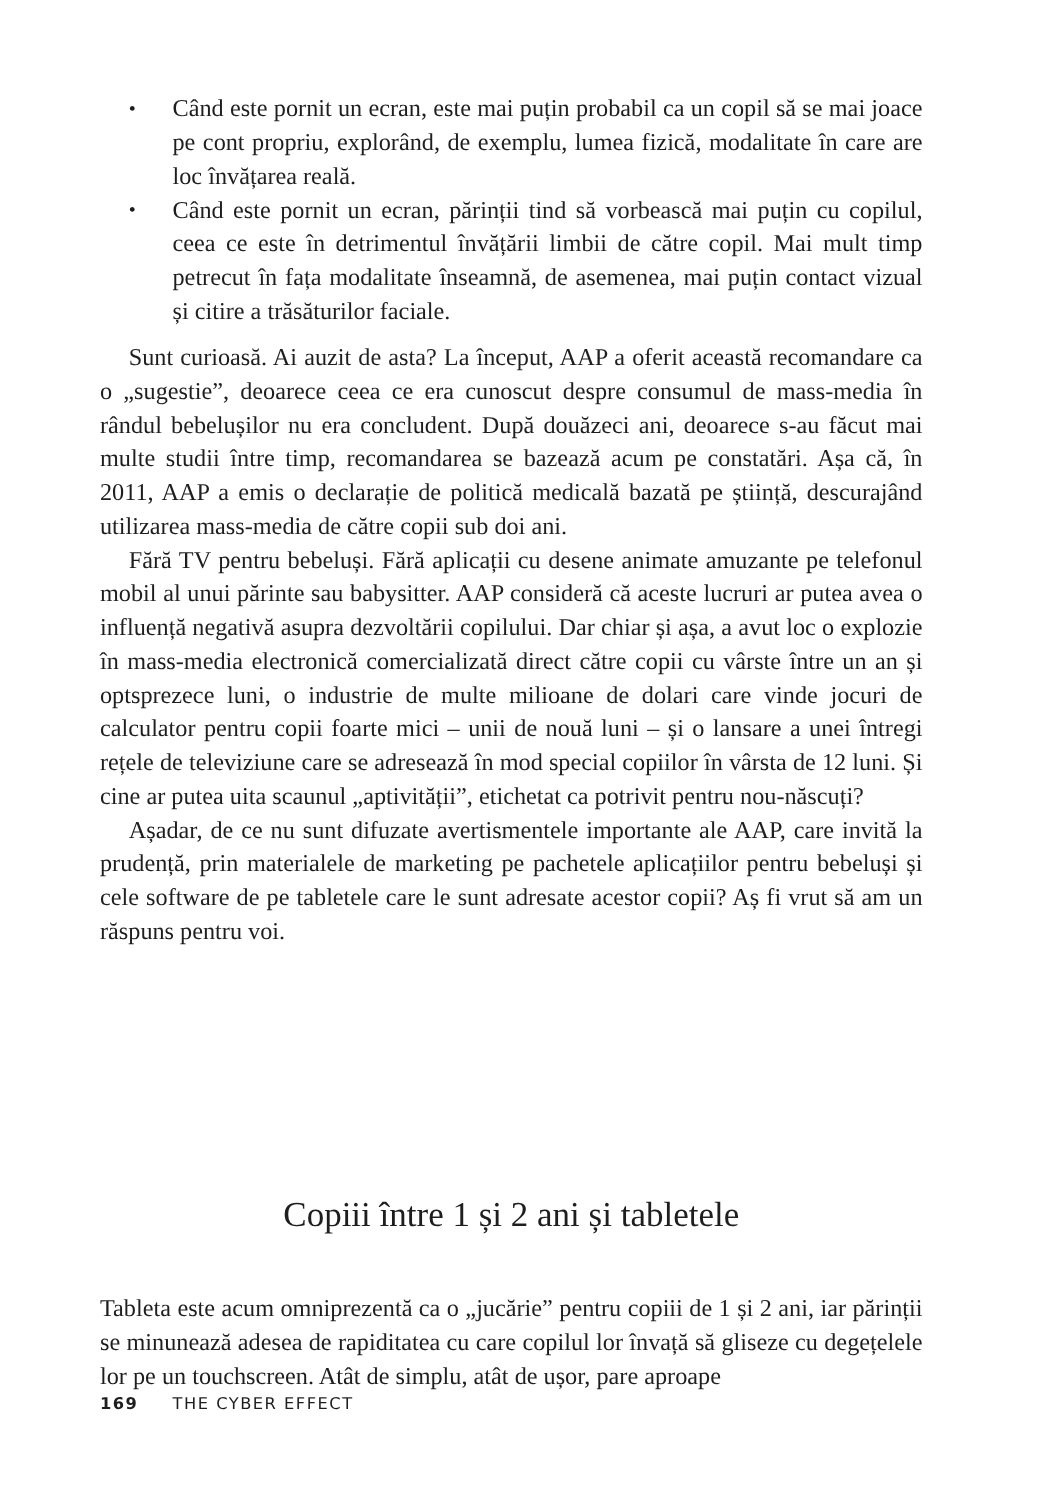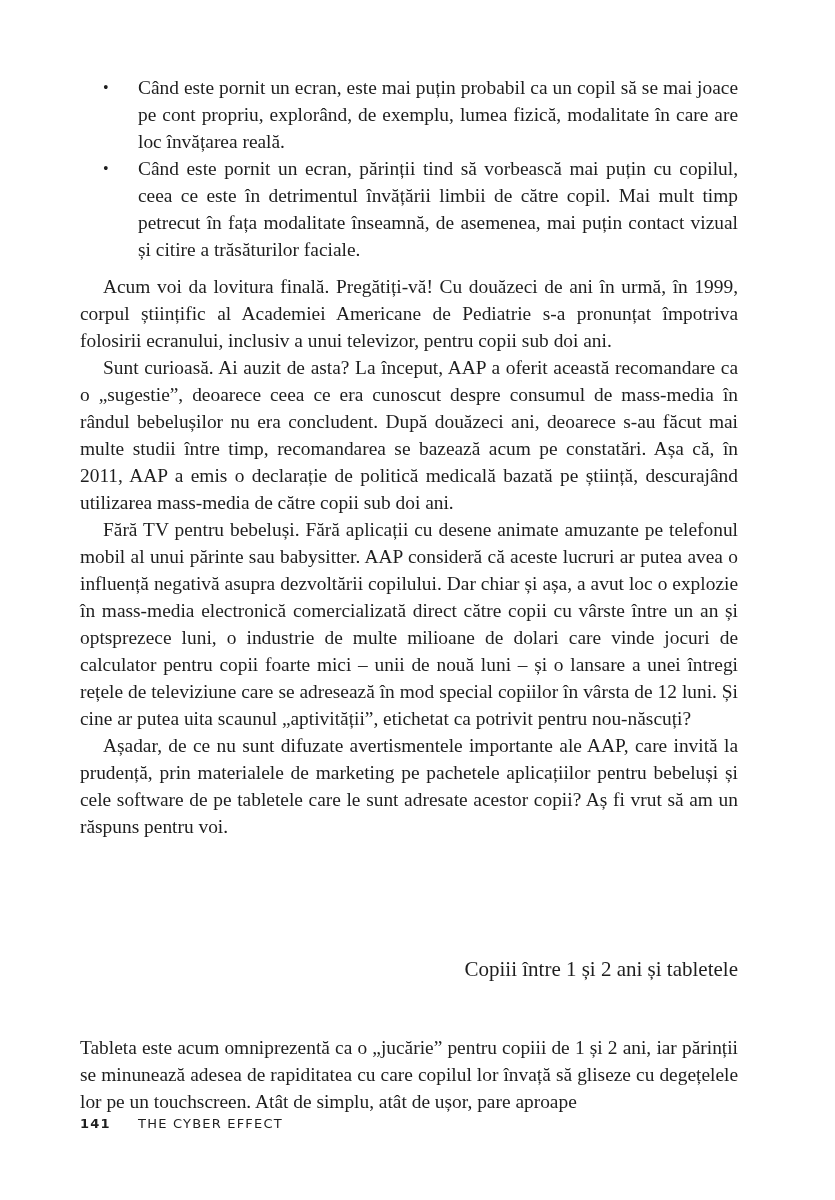--- a/index.html
+++ b/index.html
@@ -4,21 +4,21 @@
   <style>
     html, body { margin: 0; padding: 0; background: #ffffff; }
     body { width: 835px; height: 1200px; position: relative; overflow: hidden; color: #1e1e1e; }
     .page { position: absolute; left: 0; top: 0; width: 835px; height: 1200px; }
     .text { font-family: "Liberation Serif", "DejaVu Serif", serif; font-size: 19.4px; line-height: 27px; }
     .bullets { position: absolute; left: 98px; top: 74px; width: 640px; margin: 0; padding: 0; list-style: none; }
     .bullets li { position: relative; padding-left: 40px; text-align: justify; }
     .bullets li .dot { position: absolute; left: 5px; top: 0; font-size: 16px; }
     .body-block { position: absolute; left: 80px; top: 273px; width: 658px; }
     .para { margin: 0; text-indent: 23px; text-align: justify; }
-    .heading { position: absolute; left: 80px; top: 957px; width: 658px; text-align: right; font-family: "Liberation Serif", "DejaVu Serif", serif; font-size: 21px; }
+    .heading { position: absolute; left: 80px; top: 957px; width: 658px; text-align: center; font-family: "Liberation Serif", "DejaVu Serif", serif; font-size: 28px; }
     .after-block { position: absolute; left: 80px; top: 1012px; width: 658px; }
     .after-block .para { text-indent: 0; margin-top: 22px; }
     .footer { position: absolute; left: 80px; top: 1116px; font-family: "DejaVu Sans", "Liberation Sans", sans-serif; font-size: 13px; letter-spacing: 1.2px; color: #1e1e1e; }
     .footer .num { font-weight: bold; margin-right: 22px; }
   </style>
 </head>
 <body>
 
 <div class="page">
 
@@ -27,30 +27,29 @@
       <span class="dot">•</span>
       <span>Când este pornit un ecran, este mai puțin probabil ca un copil să se mai joace pe cont propriu, explorând, de exemplu, lumea fizică, modalitate în care are loc învățarea reală.</span>
     </li>
     <li>
       <span class="dot">•</span>
       <span>Când este pornit un ecran, părinții tind să vorbească mai puțin cu copilul, ceea ce este în detrimentul învățării limbii de către copil. Mai mult timp petrecut în fața modalitate înseamnă, de asemenea, mai puțin contact vizual și citire a trăsăturilor faciale.</span>
     </li>
   </ul>
 
   <div class="body-block text">
-    <p class="para">Acum voi da lovitura finală. Pregătiți-vă! Cu douăzeci de ani în urmă, în 1999, corpul științific al Academiei Americane de Pediatrie s-a pronunțat împotriva folosirii ecranului, inclusiv a unui televizor, pentru copii sub doi ani.</p>
     <p class="para">Sunt curioasă. Ai auzit de asta? La început, AAP a oferit această recomandare ca o „sugestie”, deoarece ceea ce era cunoscut despre consumul de mass-media în rândul bebelușilor nu era concludent. După douăzeci ani, deoarece s-au făcut mai multe studii între timp, recomandarea se bazează acum pe constatări. Așa că, în 2011, AAP a emis o declarație de politică medicală bazată pe știință, descurajând utilizarea mass-media de către copii sub doi ani.</p>
     <p class="para">Fără TV pentru bebeluși. Fără aplicații cu desene animate amuzante pe telefonul mobil al unui părinte sau babysitter. AAP consideră că aceste lucruri ar putea avea o influență negativă asupra dezvoltării copilului. Dar chiar și așa, a avut loc o explozie în mass-media electronică comercializată direct către copii cu vârste între un an și optsprezece luni, o industrie de multe milioane de dolari care vinde jocuri de calculator pentru copii foarte mici – unii de nouă luni – și o lansare a unei întregi rețele de televiziune care se adresează în mod special copiilor în vârsta de 12 luni. Și cine ar putea uita scaunul „aptivității”, etichetat ca potrivit pentru nou-născuți?</p>
     <p class="para">Așadar, de ce nu sunt difuzate avertismentele importante ale AAP, care invită la prudență, prin materialele de marketing pe pachetele aplicațiilor pentru bebeluși și cele software de pe tabletele care le sunt adresate acestor copii? Aș fi vrut să am un răspuns pentru voi.</p>
   </div>
 
   <div class="heading">Copiii între 1 și 2 ani și tabletele</div>
 
   <div class="after-block text">
     <p class="para">Tableta este acum omniprezentă ca o „jucărie” pentru copiii de 1 și 2 ani, iar părinții se minunează adesea de rapiditatea cu care copilul lor învață să gliseze cu degețelele lor pe un touchscreen. Atât de simplu, atât de ușor, pare aproape</p>
   </div>
 
   <div class="footer">
-    <span class="num">141</span>
+    <span class="num">169</span>
     <span>THE CYBER EFFECT</span>
   </div>
 
 </div>
 
 </body></html>

